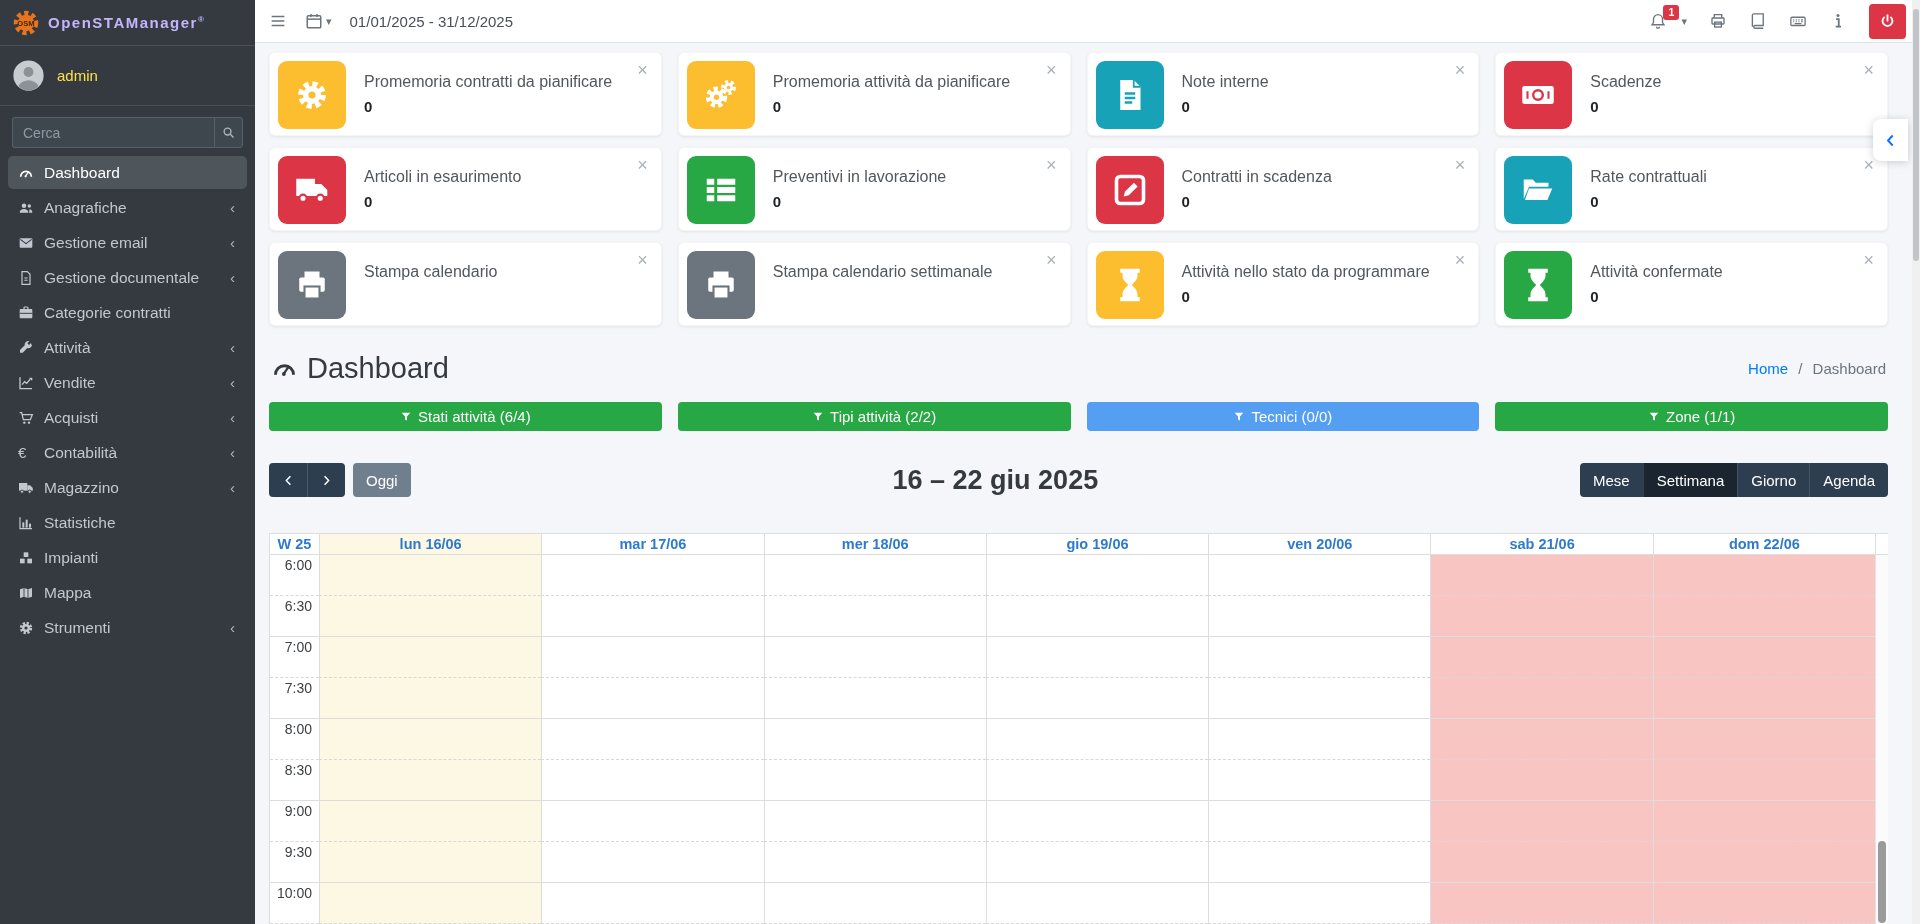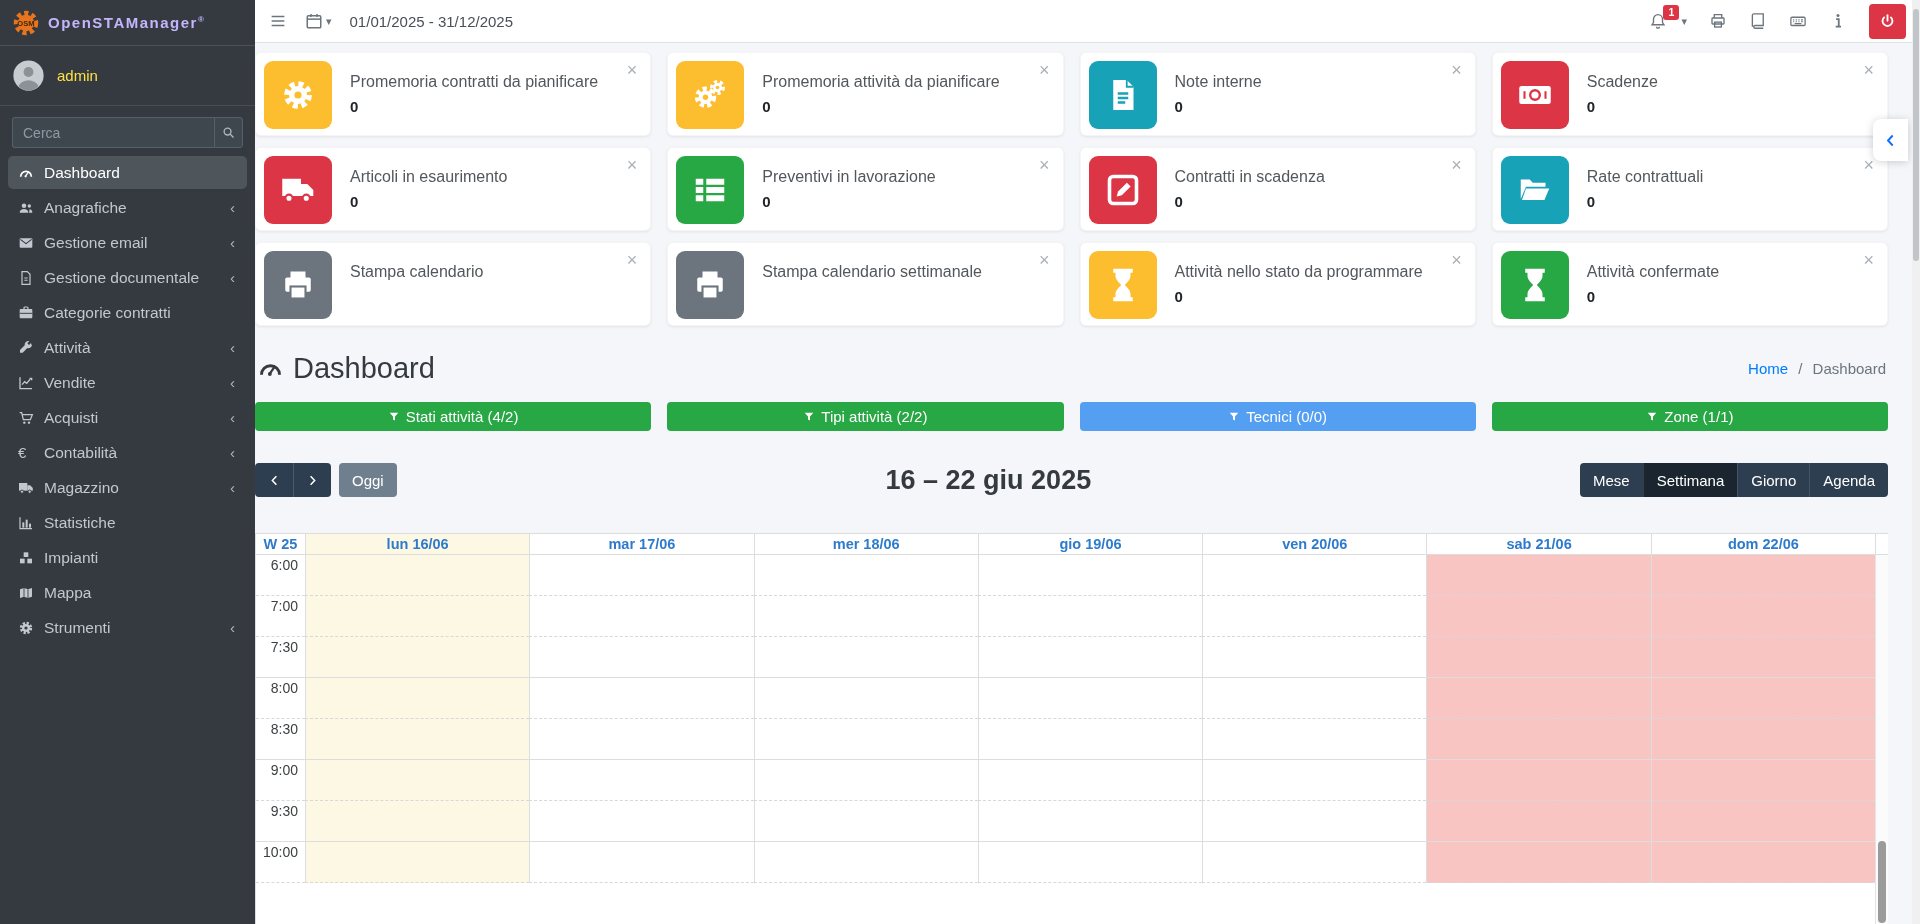--- a/index.html
+++ b/index.html
@@ -36,21 +36,21 @@
   .topbar .tb-icon { color:#6c757d; display:flex; align-items:center; cursor:pointer; margin-right:18px; }
   .topbar .tb-icon svg { width:18px; height:18px; }
   .caret { font-size:11px; color:#6c757d; margin-left:3px; }
   .date-range { font-size:15px; color:#495057; cursor:pointer; }
   .topbar-right { margin-left:auto; display:flex; align-items:center; }
   .topbar-right .tb-icon { margin-right:0; margin-left:22px; position:relative; }
   .badge { position:absolute; top:-7px; left:14px; background:#dc3545; color:#fff; font-size:10.5px; line-height:15px; min-width:16px; text-align:center; border-radius:3px; padding:0 3px; font-weight:bold; }
   .power-btn { width:37px; height:35px; background:#dc3545; border-radius:4px; margin-left:22px; display:flex; align-items:center; justify-content:center; color:#fff; cursor:pointer; }
   .power-btn svg { width:17px; height:17px; }
 
-  .content { flex:1; padding:9px 32px 0 0; position:relative; }
+  .content { flex:1; padding:9px 32px 0 14px; position:relative; }
 
   
   .widgets { display:grid; grid-template-columns:repeat(4,1fr); column-gap:16px; row-gap:11px; }
   .widget { background:#fff; border-radius:6px; height:84px; position:relative; box-shadow:0 1px 3px rgba(0,0,0,.08); border:1px solid rgba(0,0,0,.04); display:flex; align-items:flex-start; padding:8px; cursor:pointer; }
   .tile { width:68px; height:68px; border-radius:9px; display:flex; align-items:center; justify-content:center; color:#fff; }
   .tile svg { width:36px; height:36px; }
   .w-body { padding:11px 14px 0 18px; flex:1; }
   .w-title { font-size:16px; color:#52575c; line-height:1.2; padding-right:26px; }
   .w-count { font-size:15px; font-weight:bold; color:#212529; margin-top:7px; }
   .w-close { position:absolute; top:8px; right:13px; color:#a9b0b6; font-size:18px; line-height:18px; cursor:pointer; }
@@ -547,21 +547,21 @@
           <span class="bc-sep">/</span>
           <span>Dashboard</span>
         </div>
       </div>
 
       <div class="filters" id="filters-row">
           <button class="filter-btn green">
        <svg viewBox="0 0 24 24">
               <path d="M3.5 3.5h17l-6.5 7.5v8l-4-2v-6z" fill="currentColor"></path>
             </svg>
-            <span>Stati attività (4/2)</span>
+            <span>Stati attività (6/4)</span>
      </button>
           <button class="filter-btn green">
        <svg viewBox="0 0 24 24">
               <path d="M3.5 3.5h17l-6.5 7.5v8l-4-2v-6z" fill="currentColor"></path>
             </svg>
             <span>Tipi attività (2/2)</span>
      </button>
           <button class="filter-btn blue">
        <svg viewBox="0 0 24 24">
               <path d="M3.5 3.5h17l-6.5 7.5v8l-4-2v-6z" fill="currentColor"></path>
@@ -615,20 +615,30 @@
             <div class="cal-row row-hour">
               <div class="axis-cell">6:00</div>
               <div class="slot today"></div>
               <div class="slot "></div>
               <div class="slot "></div>
               <div class="slot "></div>
               <div class="slot "></div>
               <div class="slot weekend"></div>
               <div class="slot weekend"></div>
             </div>
+            <div class="cal-row row-half">
+              <div class="axis-cell">6:30</div>
+              <div class="slot today"></div>
+              <div class="slot "></div>
+              <div class="slot "></div>
+              <div class="slot "></div>
+              <div class="slot "></div>
+              <div class="slot weekend"></div>
+              <div class="slot weekend"></div>
+            </div>
             <div class="cal-row row-hour">
               <div class="axis-cell">7:00</div>
               <div class="slot today"></div>
               <div class="slot "></div>
               <div class="slot "></div>
               <div class="slot "></div>
               <div class="slot "></div>
               <div class="slot weekend"></div>
               <div class="slot weekend"></div>
             </div>

